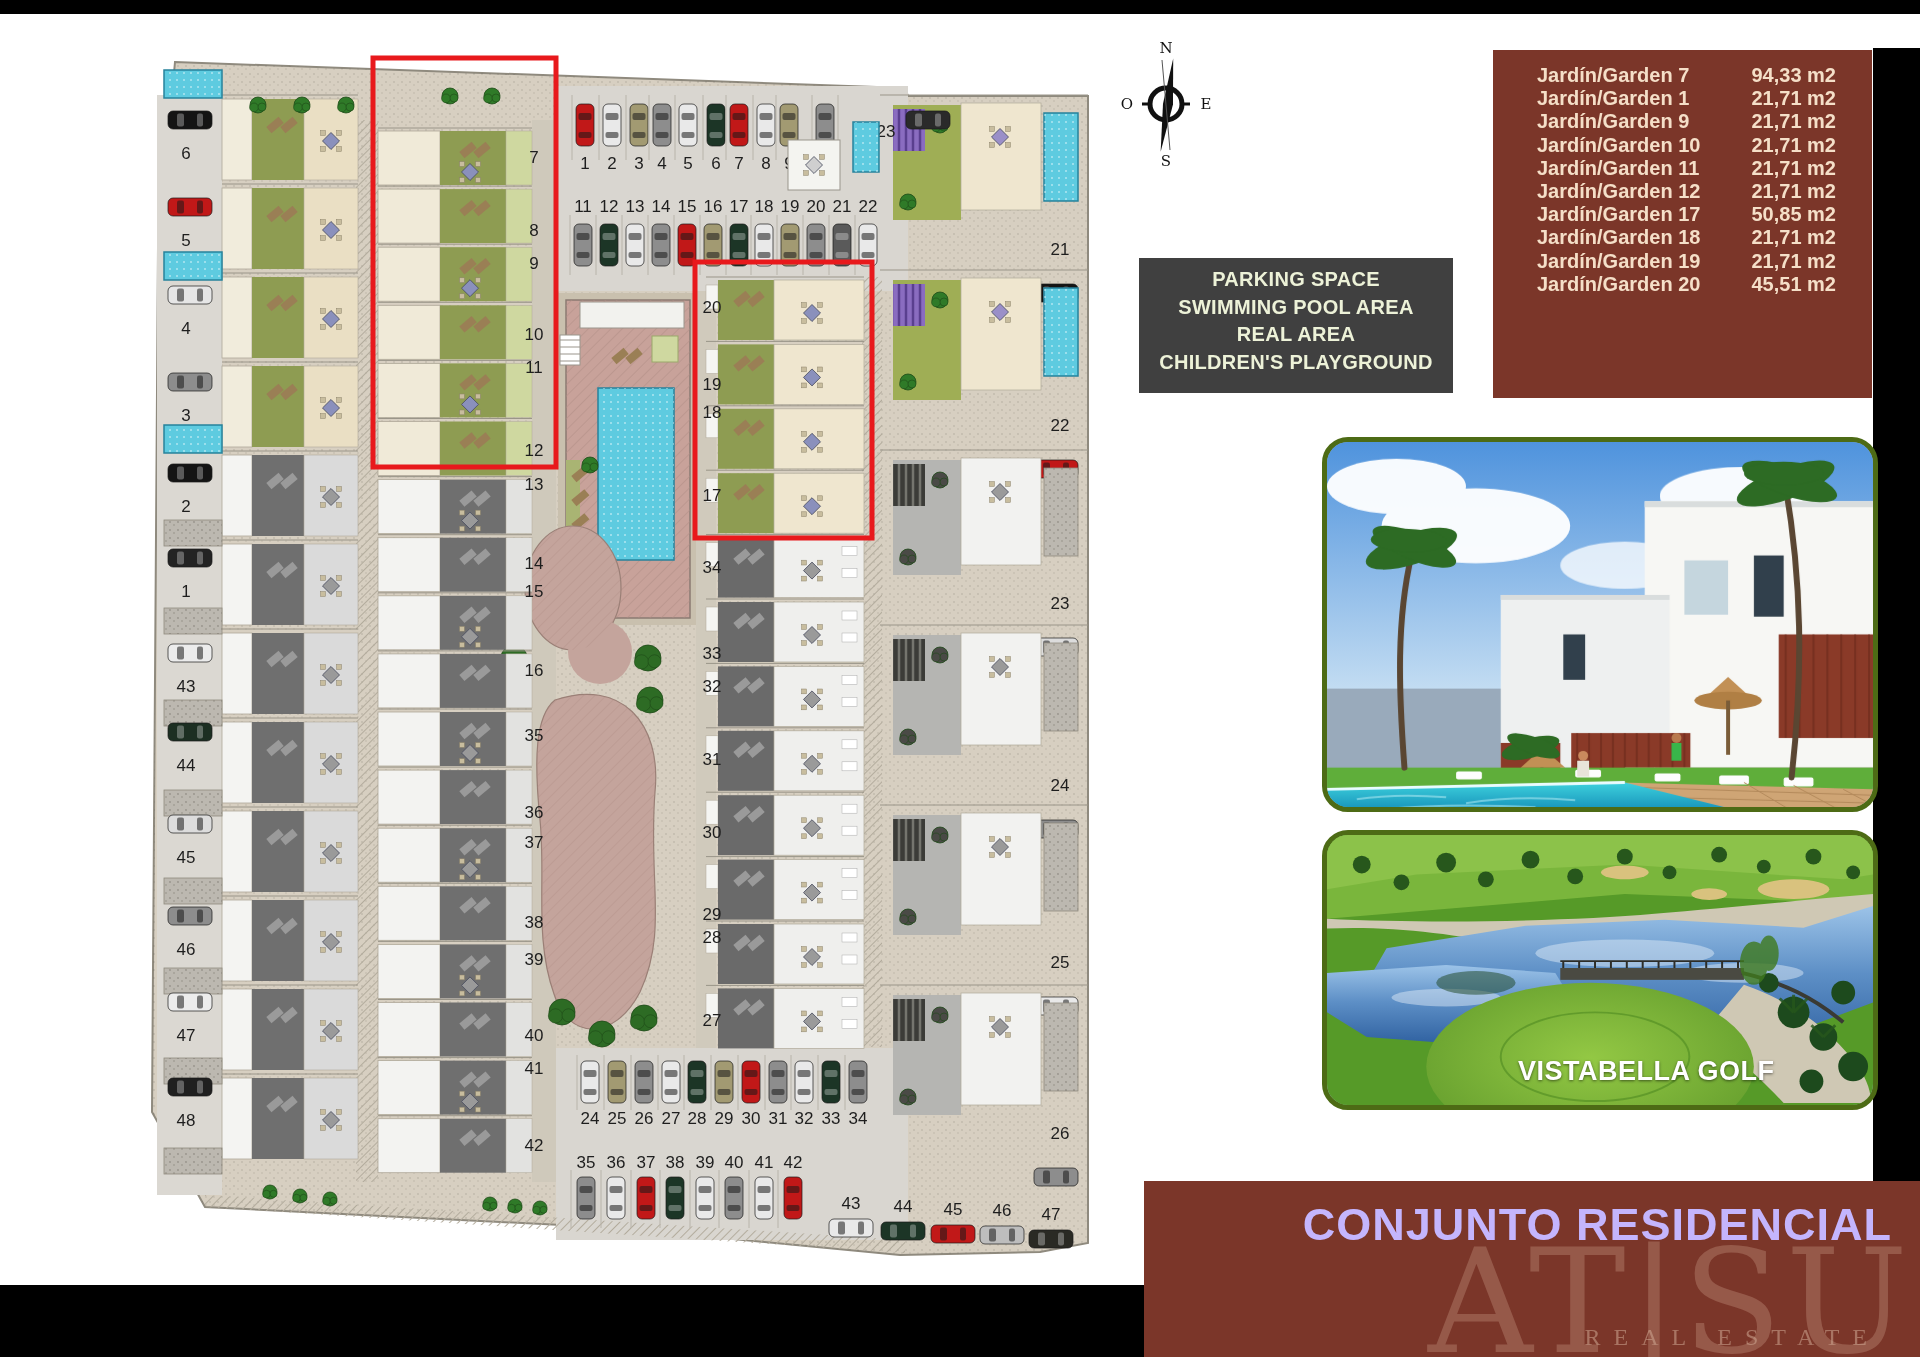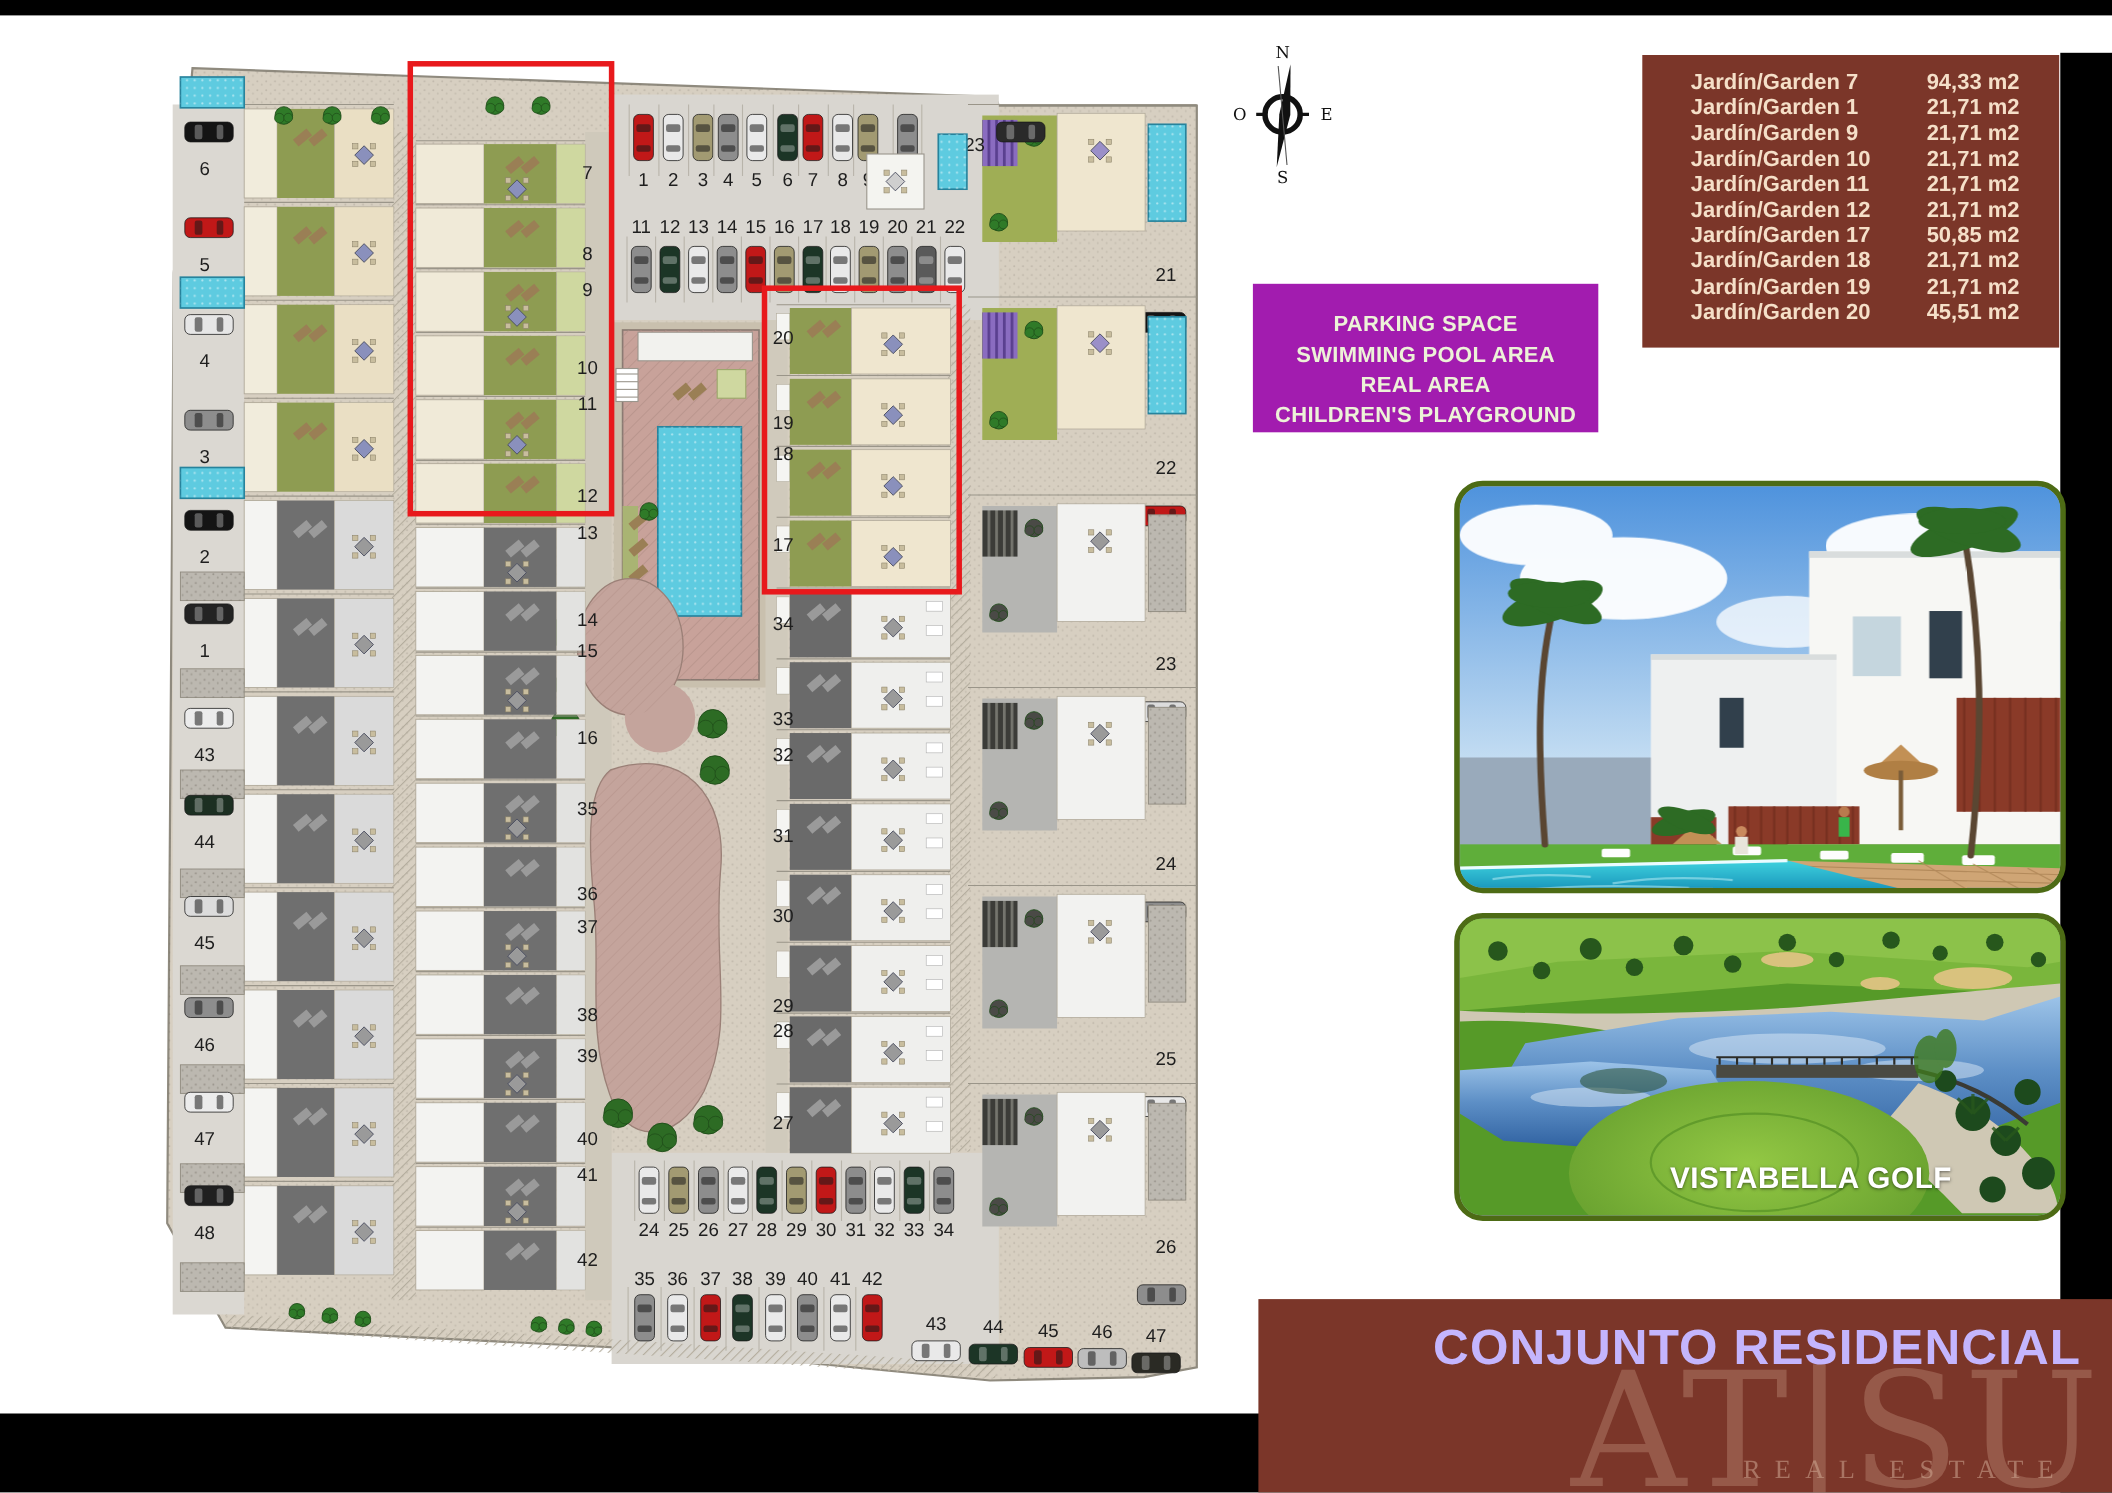--- a/index.html
+++ b/index.html
@@ -7,24 +7,24 @@
           font-family:"Liberation Sans",sans-serif;}
   .bar{position:absolute;background:#000;}
   #bar-top{left:0;top:0;width:1920px;height:14px;}
   #bar-right{left:1873px;top:48px;width:47px;height:1309px;}
   #bar-bottom{left:0;top:1285px;width:1920px;height:72px;}
   #site-plan{position:absolute;left:0;top:0;width:1920px;height:1357px;}
 
   #compass{position:absolute;left:1118px;top:40px;width:100px;height:130px;}
 
   #legend-box{position:absolute;left:1139px;top:258px;width:314px;height:135px;
-    background:#a21caf;color:#edf2d8;text-align:center;box-sizing:border-box;padding-top:24px;}
+    background:#404040;color:#edf2d8;text-align:center;box-sizing:border-box;padding-top:8px;}
   .legend-line{font-size:20px;font-weight:bold;line-height:27.5px;letter-spacing:.3px;}
 
-  #garden-table{position:absolute;left:1493px;top:50px;width:379px;height:266px;
+  #garden-table{position:absolute;left:1493px;top:50px;width:379px;height:348px;
     background:#7b3629;box-sizing:border-box;padding:14px 36px 0 44px;}
   .gt-row{display:flex;justify-content:space-between;color:#f5dfc8;font-size:20px;
     font-weight:bold;line-height:23.2px;white-space:nowrap;}
   .gt-name{text-align:left;}
   .gt-area{text-align:left;}
 
   .photo{position:absolute;border:5px solid #4d6b15;border-radius:26px;overflow:hidden;background:#9ab;}
   #pool-photo{left:1322px;top:437px;width:546px;height:365px;}
   #golf-photo{left:1322px;top:830px;width:546px;height:270px;}
   .photo svg{display:block;width:100%;height:100%;}

